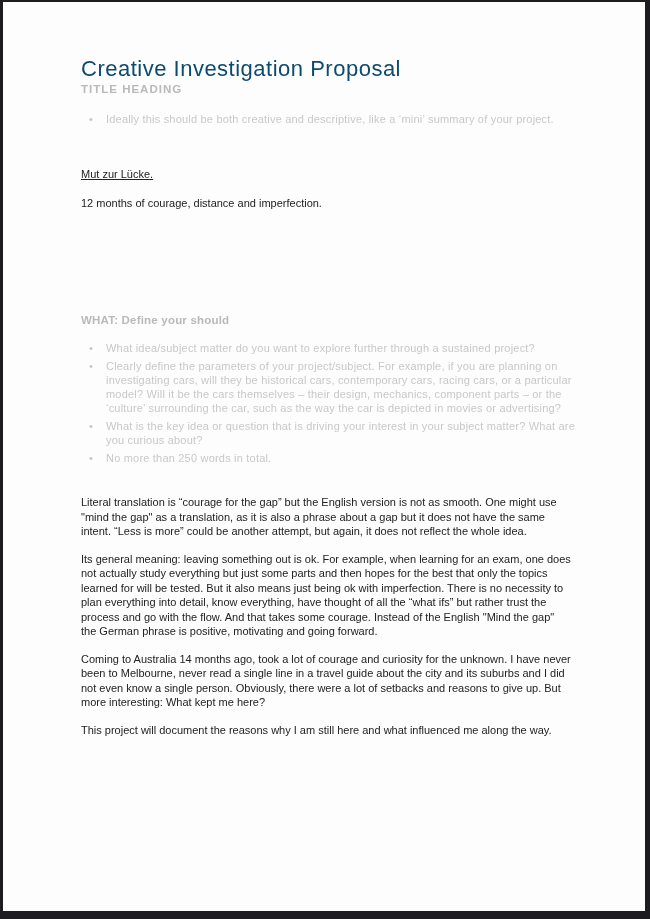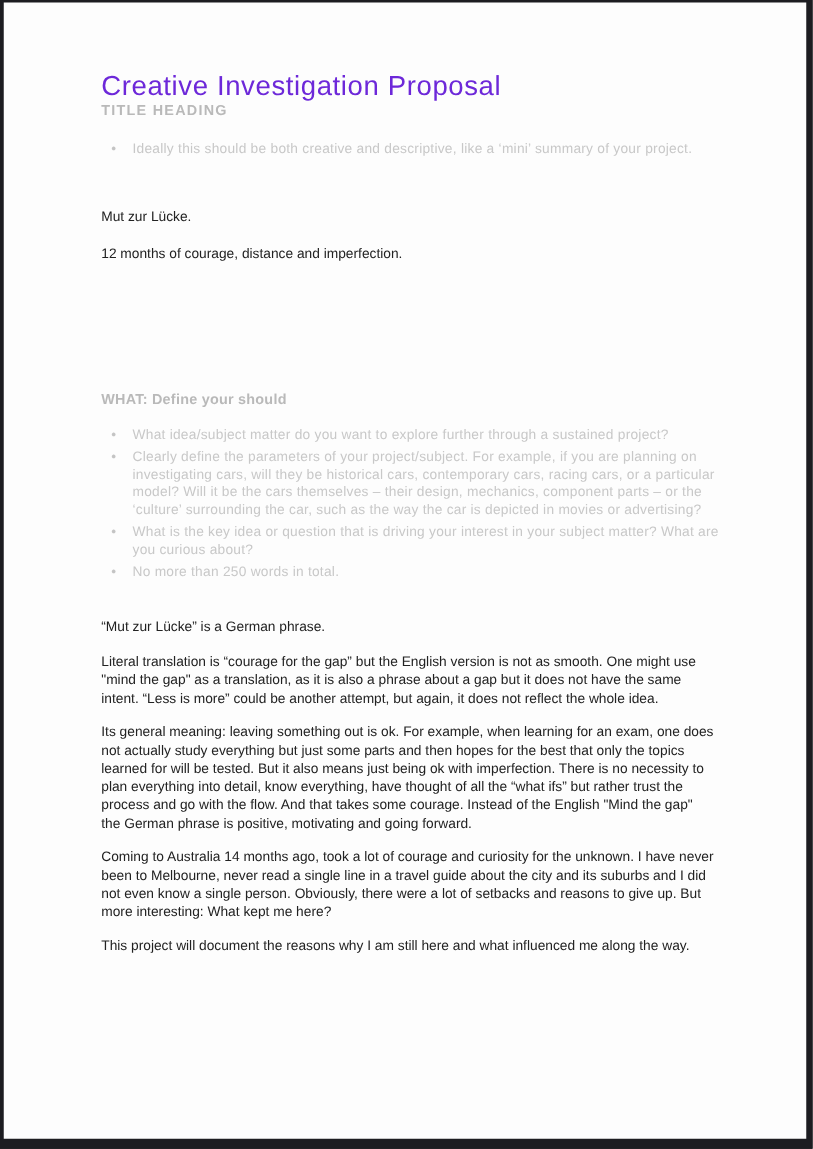--- a/index.html
+++ b/index.html
@@ -22,21 +22,21 @@
     height: 909px;
     background: #fdfdfd;
     padding: 54px 14px 0 78px;
   }
 
   .doc-title {
     font-size: 22px;
     line-height: 26px;
     font-weight: 400;
     letter-spacing: 0.5px;
-    color: #6d28d9;
+    color: #0c4a6e;
   }
 
   .section-heading {
     font-size: 11.5px;
     line-height: 14px;
     font-weight: 700;
     color: #b9b9b9;
   }
   .section-heading.spaced { letter-spacing: 1px; }
   .section-heading.what { margin-top: 103px; letter-spacing: 0.2px; }
@@ -64,21 +64,21 @@
     top: 0;
     color: #c4c4c4;
   }
 
   .answer {
     color: #222222;
     font-size: 11px;
     line-height: 14.5px;
     white-space: pre-line;
   }
-  .answer-title-1 { margin-top: 41px; }
+  .answer-title-1 { margin-top: 41px; text-decoration: underline; }
   .answer-title-2 { margin-top: 14px; }
 
   .response { margin-top: 30px; }
   .response .answer + .answer { margin-top: 13px; }
 </style>
 </head>
 <body>
 
 <div class="frame">
   <div class="page">
@@ -102,21 +102,20 @@
       <li>Clearly define the parameters of your project/subject. For example, if you are planning on
 investigating cars, will they be historical cars, contemporary cars, racing cars, or a particular
 model? Will it be the cars themselves – their design, mechanics, component parts – or the
 ‘culture’ surrounding the car, such as the way the car is depicted in movies or advertising?</li>
       <li>What is the key idea or question that is driving your interest in your subject matter? What are
 you curious about?</li>
       <li>No more than 250 words in total.</li>
     </ul>
 
     <div class="response">
-      <p class="answer">“Mut zur Lücke” is a German phrase.</p>
       <p class="answer">Literal translation is “courage for the gap” but the English version is not as smooth. One might use
 "mind the gap" as a translation, as it is also a phrase about a gap but it does not have the same
 intent. “Less is more” could be another attempt, but again, it does not reflect the whole idea.</p>
       <p class="answer">Its general meaning: leaving something out is ok. For example, when learning for an exam, one does
 not actually study everything but just some parts and then hopes for the best that only the topics
 learned for will be tested. But it also means just being ok with imperfection. There is no necessity to
 plan everything into detail, know everything, have thought of all the “what ifs” but rather trust the
 process and go with the flow. And that takes some courage. Instead of the English "Mind the gap"
 the German phrase is positive, motivating and going forward.</p>
       <p class="answer">Coming to Australia 14 months ago, took a lot of courage and curiosity for the unknown. I have never

